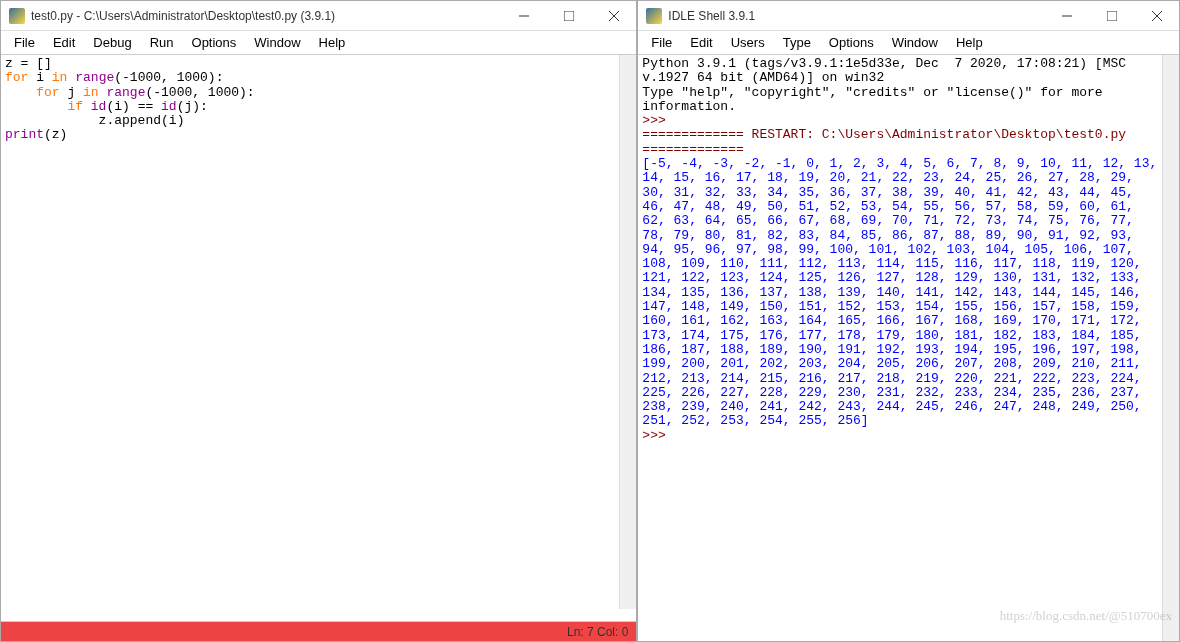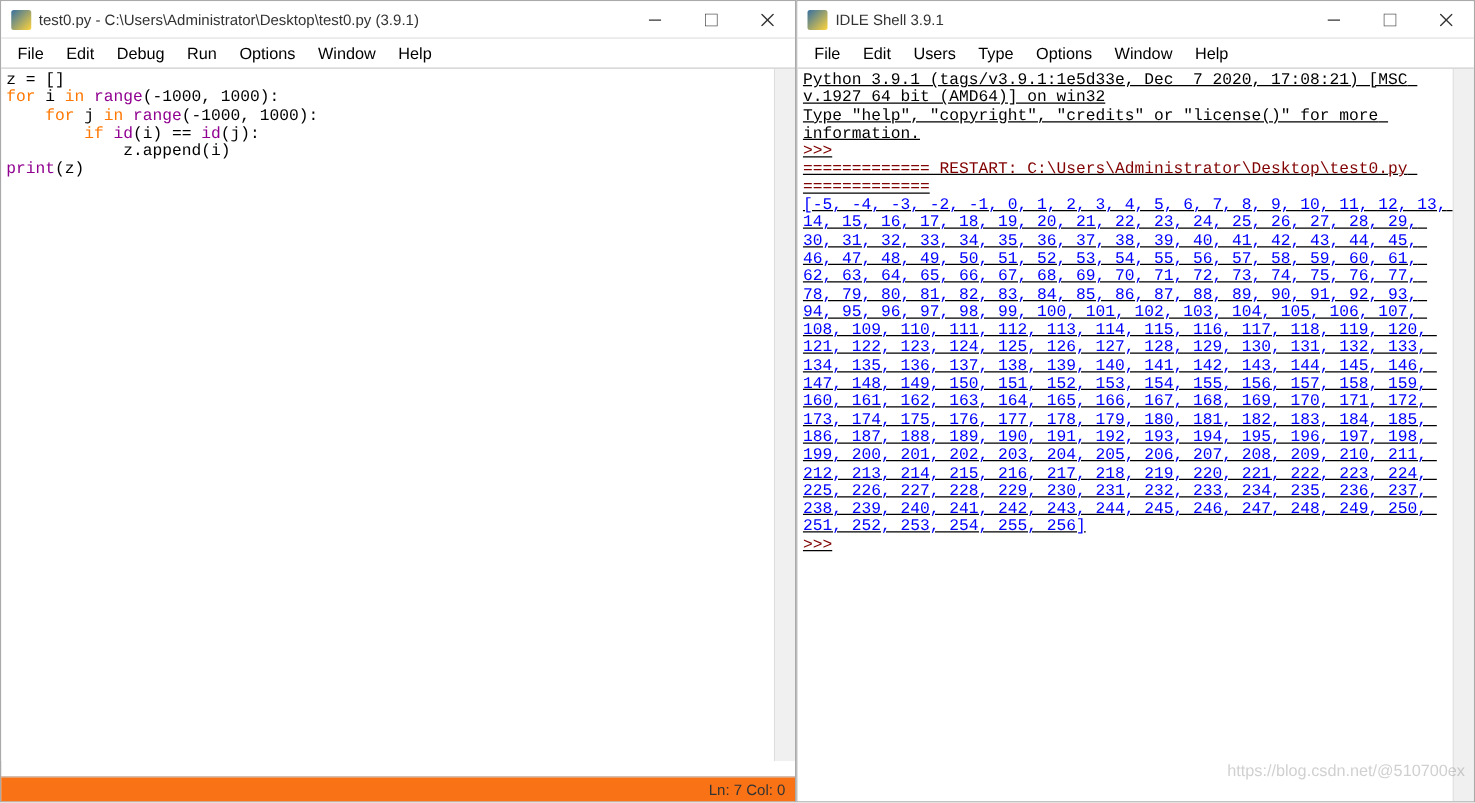--- a/index.html
+++ b/index.html
@@ -68,26 +68,25 @@
     padding: 2px 4px;
     white-space: pre;
     overflow: auto;
     color: #000;
     background: #fff;
     position: relative;
   }
   .editor.shell {
     white-space: pre-wrap;
     word-break: break-word;
-    text-decoration: underline;
   }
   .statusbar {
     height: 20px;
     border-top: 1px solid #ccc;
-    background: #f97316;
+    background: #ef4444;
     display: flex;
     justify-content: flex-end;
     align-items: center;
     padding: 0 8px;
     font-size: 12px;
     color: #333;
     margin-top: 12px;
   }
   .scrollbar-v {
     width: 17px;
@@ -103,21 +102,21 @@
   .kw { color: #ff7700; }
   .builtin { color: #900090; }
   .output { color: #0000ff; }
   .prompt { color: #800000; }
   .restart { color: #800000; }
   .watermark {
     position: absolute;
     bottom: 18px; right: 8px;
     color: rgba(120,120,120,0.35);
     font-size: 13px;
-    font-family: Liberation Sans, sans-serif;
+    font-family: Liberation Serif, serif;
     pointer-events: none;
   }
 </style>
 </head>
 <body>
 
 <div class="window left">
   <div class="titlebar">
     <div class="icon"></div>
     <div class="title-text">test0.py - C:\Users\Administrator\Desktop\test0.py (3.9.1)</div>

